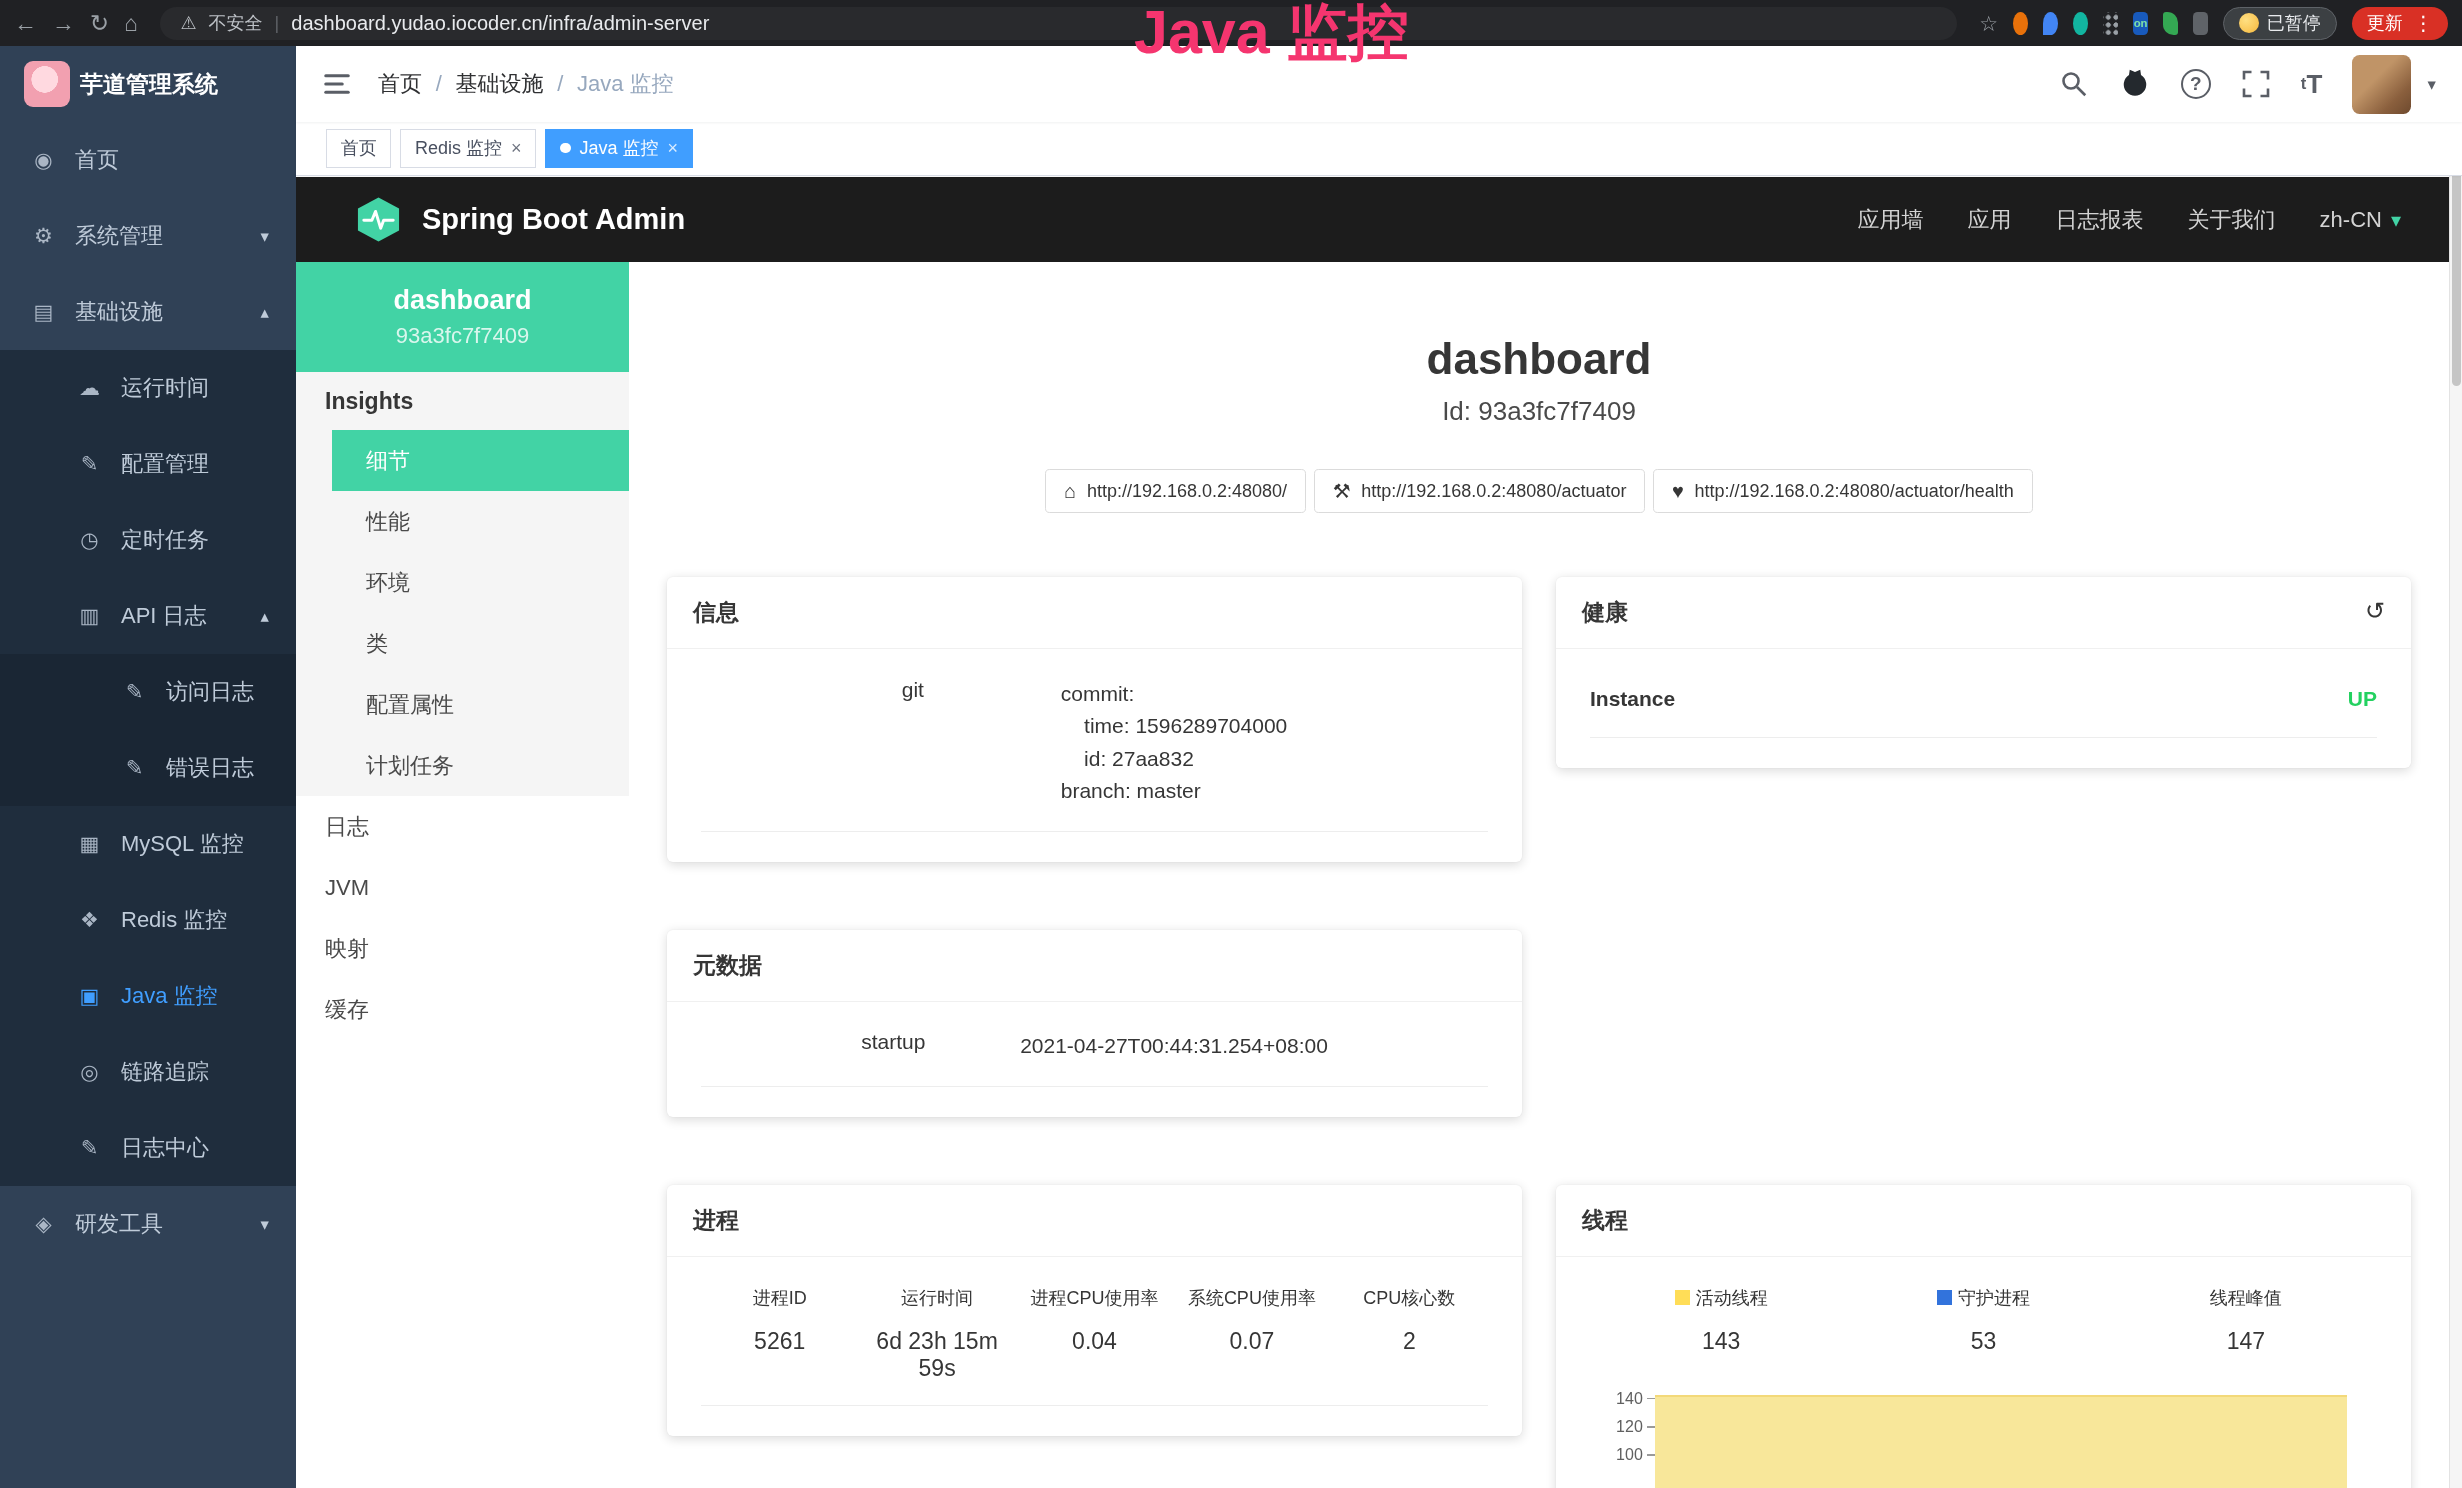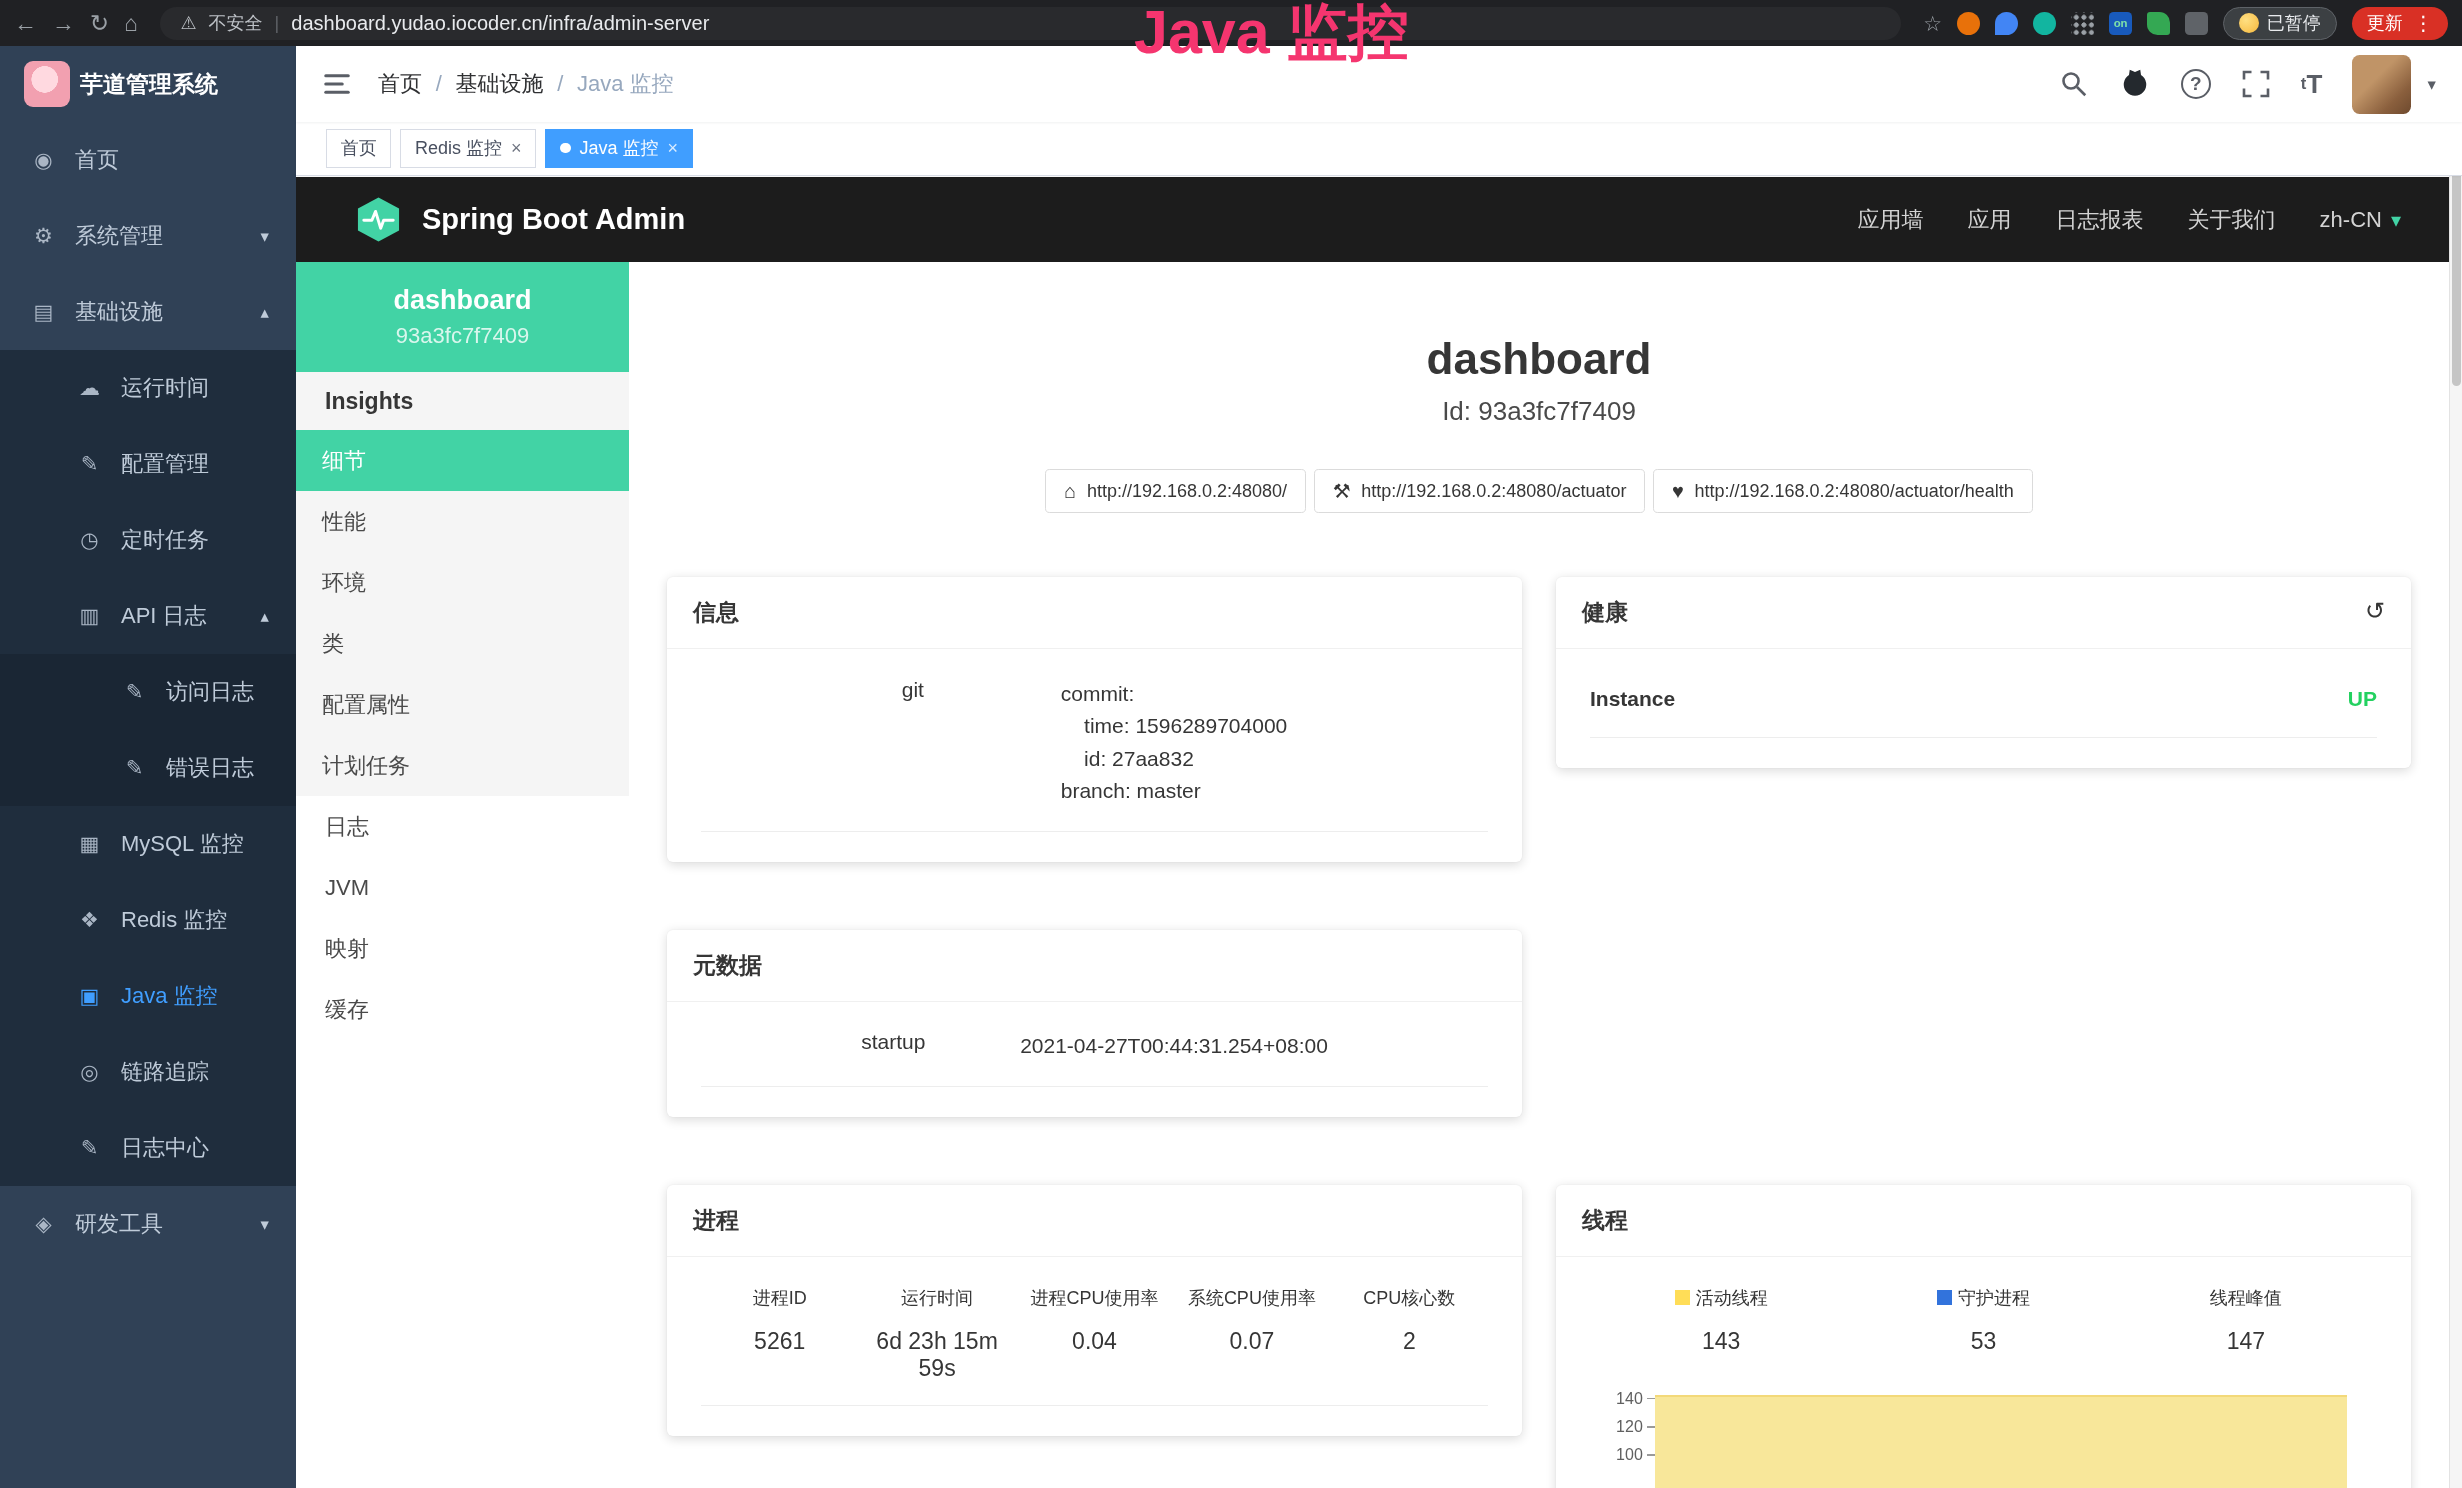--- a/index.html
+++ b/index.html
@@ -10,21 +10,21 @@
   .browser-bar { position:absolute; top:0; left:0; width:2462px; height:46px; background:#202124;
     display:flex; align-items:center; gap:15px; padding:0 13.7px; color:#e8eaed; }
   .bicon { color:#9aa0a6; font-size:23px; line-height:1; cursor:pointer; }
   .omnibox { flex:1; display:flex; align-items:center; gap:12px; background:#292a2d; border-radius:23px;
     height:33px; padding:0 20px; margin:0 7.6px; }
   .warn-icon { color:#bdc1c6; font-size:18px; }
   .warn-text { color:#bdc1c6; font-size:18px; }
   .omni-div { color:#5f6368; font-size:18px; }
   .url { color:#e8eaed; font-size:20px; }
   .star { font-size:21px; }
-  .ext { width:23px; height:23px; border-radius:50%; display:inline-flex; align-items:center; justify-content:center; flex:0 0 auto; }
+  .ext { width:15px; height:23px; border-radius:50%; display:inline-flex; align-items:center; justify-content:center; flex:0 0 auto; }
   .ext-fox { background:#e8710a; }
   .ext-drop { background:#4285f4; border-radius:50% 50% 50% 0; }
   .ext-green { background:#12b5a0; }
   .ext-grid { background:transparent; border-radius:0;
     background-image:radial-gradient(#9aa0a6 2.3px, transparent 2.7px); background-size:7.6px 7.6px; background-position:1.5px 1.5px; }
   .ext-on { background:#185abc; border-radius:4.6px; color:#7ee2a8; font-size:11.4px; font-weight:700; }
   .ext-leaf { background:#34a853; border-radius:3px 10.6px 3px 10.6px; }
   .ext-puzzle { background:#5f6368; border-radius:4.6px; }
   .paused-pill { display:flex; align-items:center; gap:7.6px; background:#3c4043; border:0.8px solid #5f6368;
     border-radius:20px; height:33px; padding:0 15px; font-size:18px; color:#e8eaed; flex:0 0 auto; }
@@ -87,21 +87,21 @@
   
   .sba-sidebar { position:absolute; top:262px; left:296px; width:334px; bottom:0; background:#fff;
     border-right:0.8px solid #e6e6e6; }
   .sba-instance { height:110px; background:#42d3a5; display:flex; flex-direction:column; align-items:center;
     justify-content:center; gap:7.6px; cursor:pointer; }
   .inst-name { color:#fff; font-size:27px; font-weight:700; }
   .inst-id { color:rgba(255,255,255,.8); font-size:22px; }
   .sba-group { background:#f5f5f5; }
   .sba-section { height:58px; display:flex; align-items:center; padding-left:29px; font-size:23px; font-weight:700; color:#363636; }
   .sba-item { height:61px; display:flex; align-items:center; padding-left:29px; font-size:22px; color:#4a4a4a; cursor:pointer; }
-  .sba-item.sub { padding-left:26px; }
+  .sba-item.sub { padding-left:34px;margin-left:36px; }
   .sba-item.active { background:#42d3a5; color:#fff; }
 
   
   .sba-content { position:absolute; top:262px; left:629px; right:13px; bottom:0; background:#fff; overflow:hidden; }
   .page-title { text-align:center; margin-top:72px; font-size:44px; font-weight:700; color:#363636; }
   .page-id { text-align:center; margin-top:12px; font-size:26px; color:#4a4a4a; }
   .link-row { display:flex; justify-content:center; gap:7.6px; margin-top:42px; }
   .link-btn { display:inline-flex; align-items:center; gap:10.6px; border:0.8px solid #dbdbdb; border-radius:4.6px;
     background:#fff; padding:9px 18px; font-size:18px; color:#363636; cursor:pointer; }
   .lb-icon { font-size:20px; }

